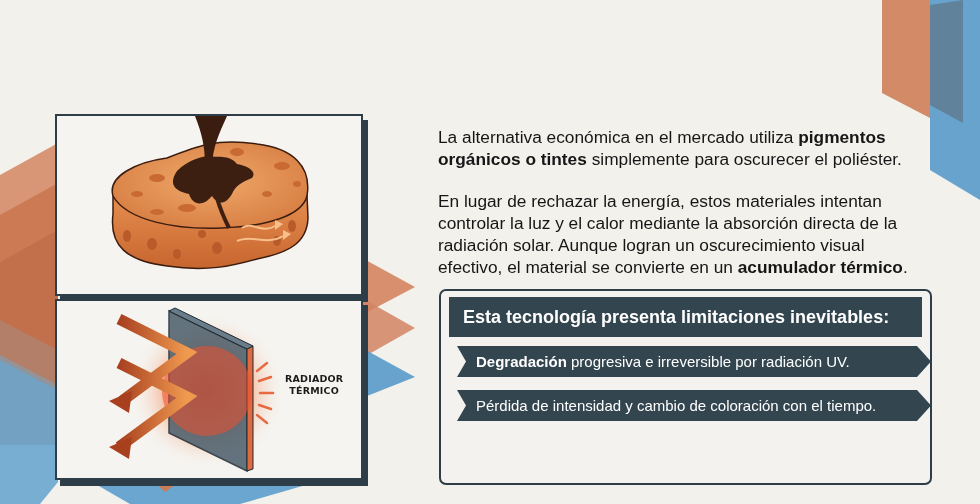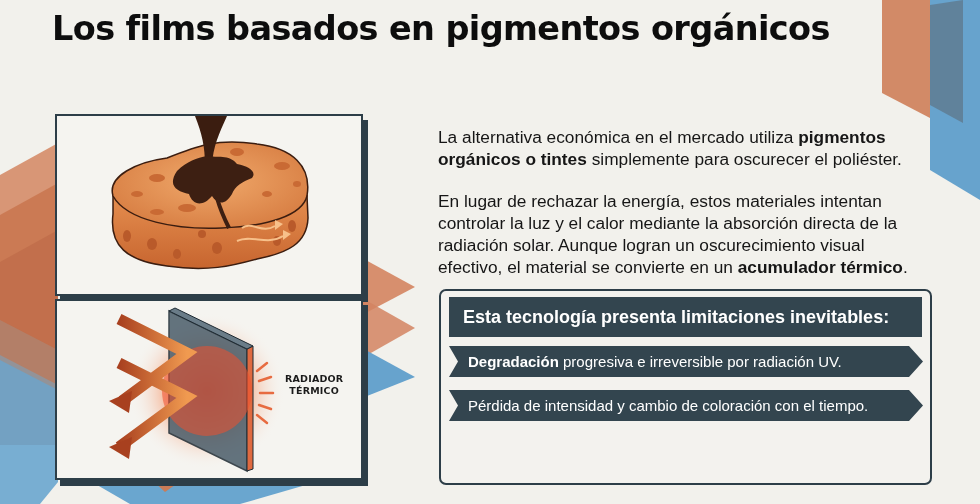--- a/index.html
+++ b/index.html
@@ -9,21 +9,21 @@
   .panel{position:absolute;background:#f5f4f0;border:2px solid #2d3e48;box-shadow:5px 6px 0 #2d3e48;}
   .panel-top{left:55px;top:114px;width:304px;height:178px;}
   .panel-bottom{left:55px;top:299px;width:304px;height:177px;text-align:center;}
   .panel svg{position:absolute;left:0;top:0;}
   .radiator-label{position:absolute;left:228px;top:72px;font-family:"DejaVu Sans",sans-serif;font-weight:bold;font-size:9.5px;line-height:12px;color:#1b1b1b;letter-spacing:0.2px;}
   .body-text{position:absolute;left:438px;top:126px;width:490px;font-size:17.3px;line-height:22px;color:#161616;}
   .body-text p{margin:0 0 20px 0;}
   .body-text b{font-weight:bold;}
   .limits-box{position:absolute;left:439px;top:289px;width:489px;height:192px;border:2px solid #2d3e48;border-radius:7px;background:#f3f2ee;}
   .limits-header{position:absolute;left:8px;top:6px;width:473px;height:40px;background:#33454f;color:#fff;font-weight:bold;font-size:18px;line-height:40px;padding-left:14px;box-sizing:border-box;}
-  .limit-item{position:absolute;left:8px;width:474px;height:37px;color:#fff;font-size:15px;line-height:31px;}
+  .limit-item{position:absolute;left:16px;width:474px;height:37px;color:#fff;font-size:15px;line-height:31px;}
   .limit-item svg{position:absolute;left:0;top:0;}
   .limit-item span.txt{position:absolute;left:19px;top:0;white-space:nowrap;}
   .limit-item b{font-weight:bold;}
 </style>
 </head>
 <body>
 
 <svg class="deco" width="980" height="504" viewBox="0 0 980 504">
 
   <polygon points="0,175 58,143 58,445 0,445" fill="#d58c69" opacity="0.9"></polygon>
@@ -39,21 +39,21 @@
   <polygon points="362,258 415,287 362,315" fill="#d48461" opacity="0.9"></polygon>
   <polygon points="362,298 415,328 362,358" fill="#d48461" opacity="0.85"></polygon>
   <polygon points="362,348 415,377 362,398" fill="#5f9ecb" opacity="0.95"></polygon>
 
   <polygon points="882,0 930,0 930,118 882,93" fill="#d08460" opacity="0.95"></polygon>
   <polygon points="930,0 980,0 980,200 930,170" fill="#5f9ecb" opacity="0.95"></polygon>
   <polygon points="930,5 963,0 963,123 930,105" fill="#5f7e96" opacity="0.9"></polygon>
 </svg>
 
 <h1 class="title">
-  <span>Los films basados en pigmentos orgánicos</span><br>
+  <br>
 </h1>
 
 <div class="panel panel-top">
   <svg width="304" height="178" viewBox="0 0 304 178">
     <defs>
       <radialGradient id="sp" cx="50%" cy="45%" r="60%">
         <stop offset="0" stop-color="#f0a96b"></stop>
         <stop offset="1" stop-color="#d77d42"></stop>
       </radialGradient>
       <linearGradient id="side" x1="0" y1="0" x2="0" y2="1">

